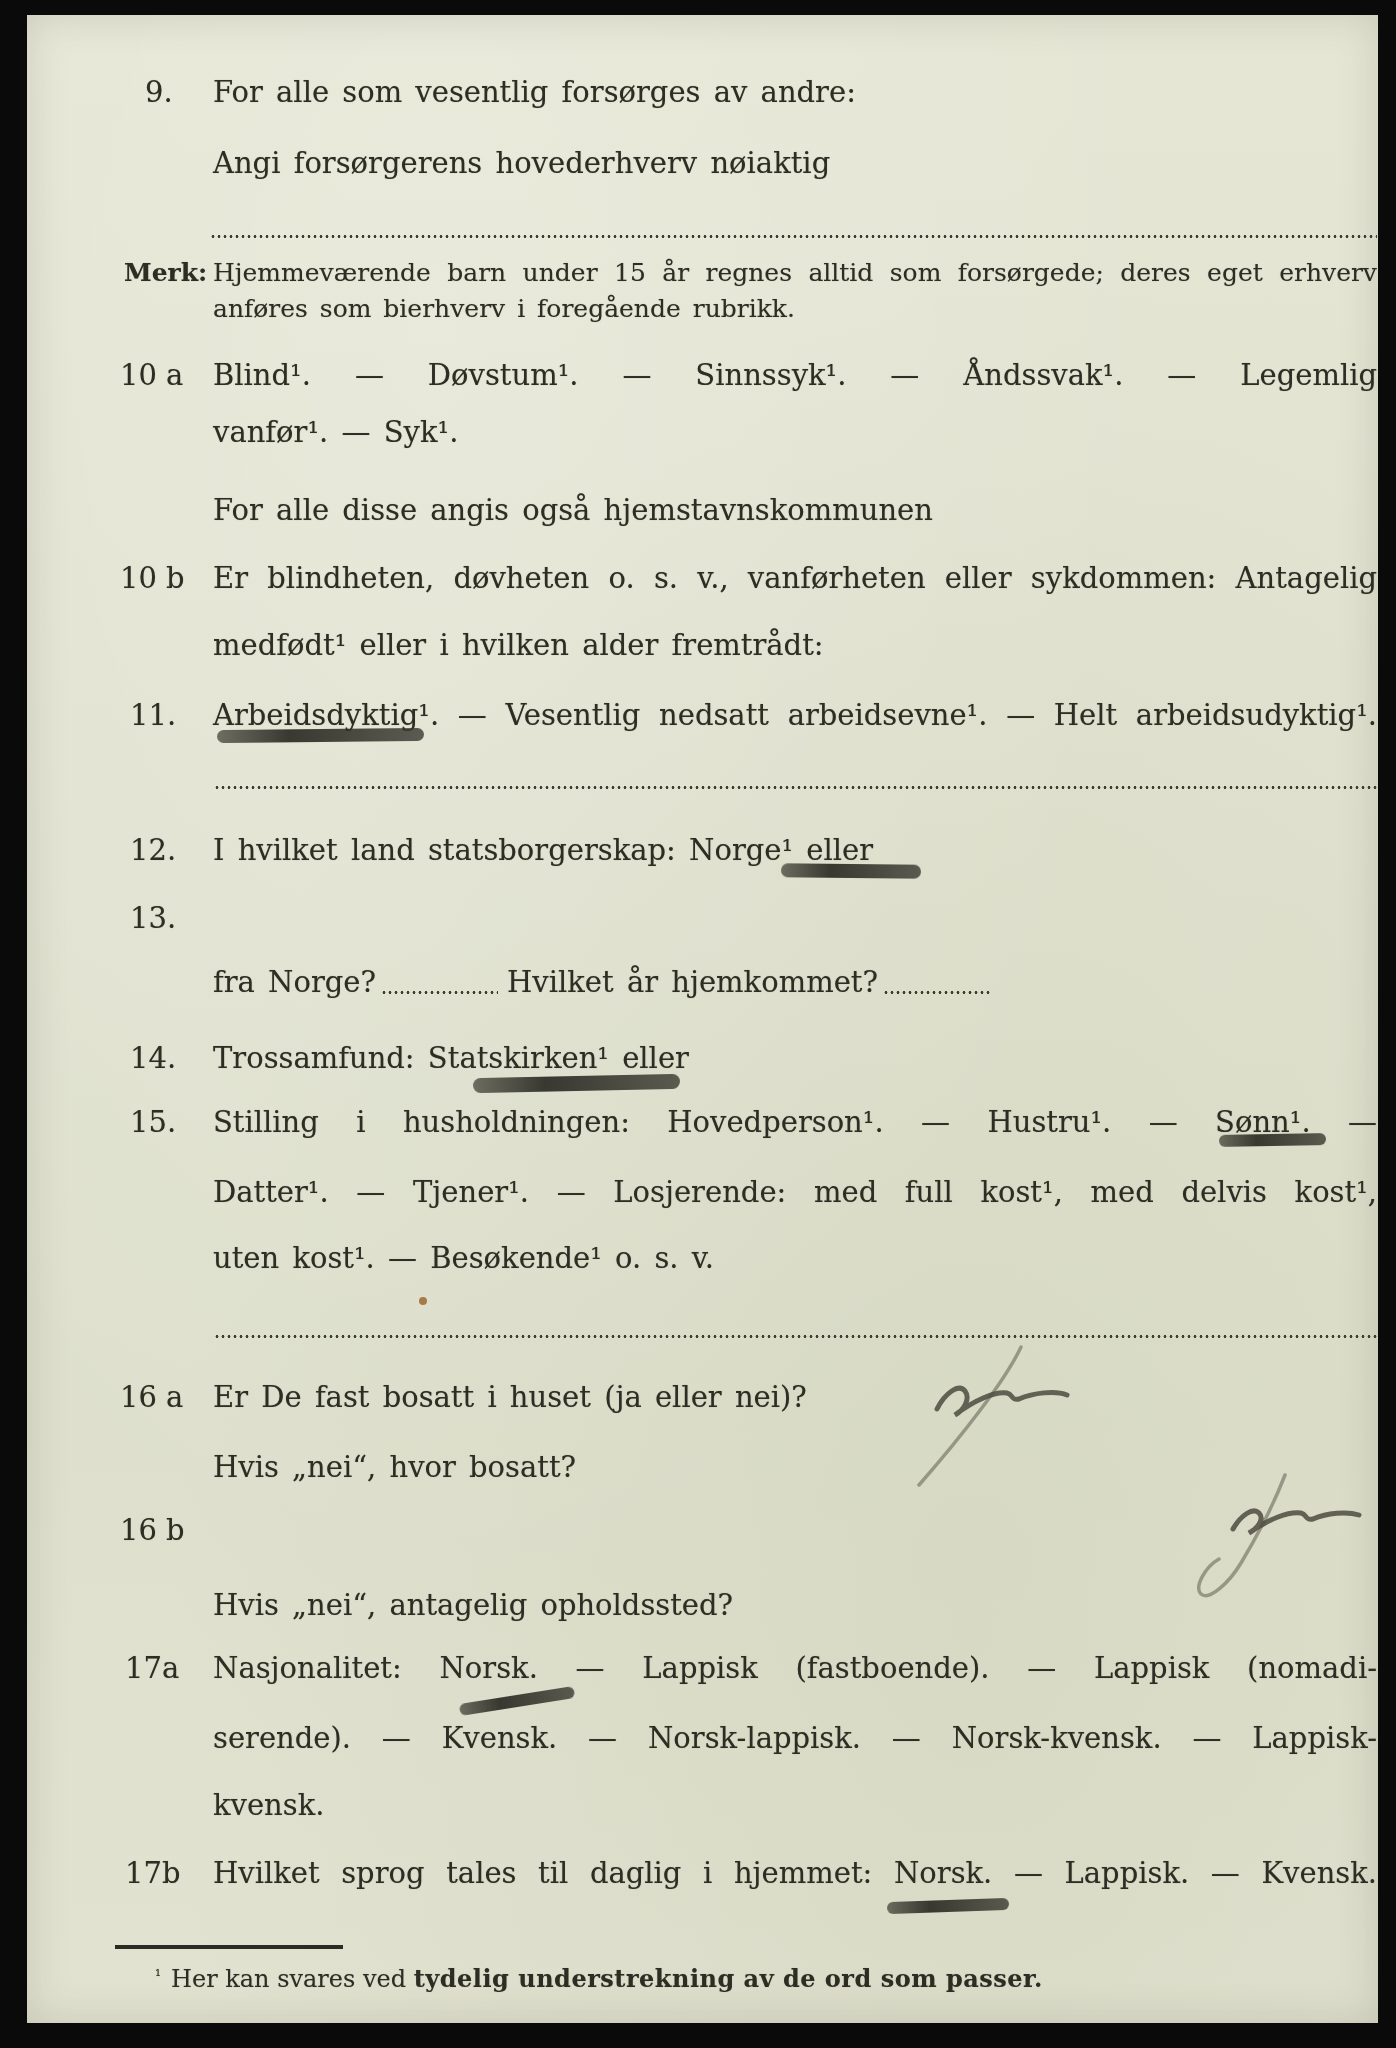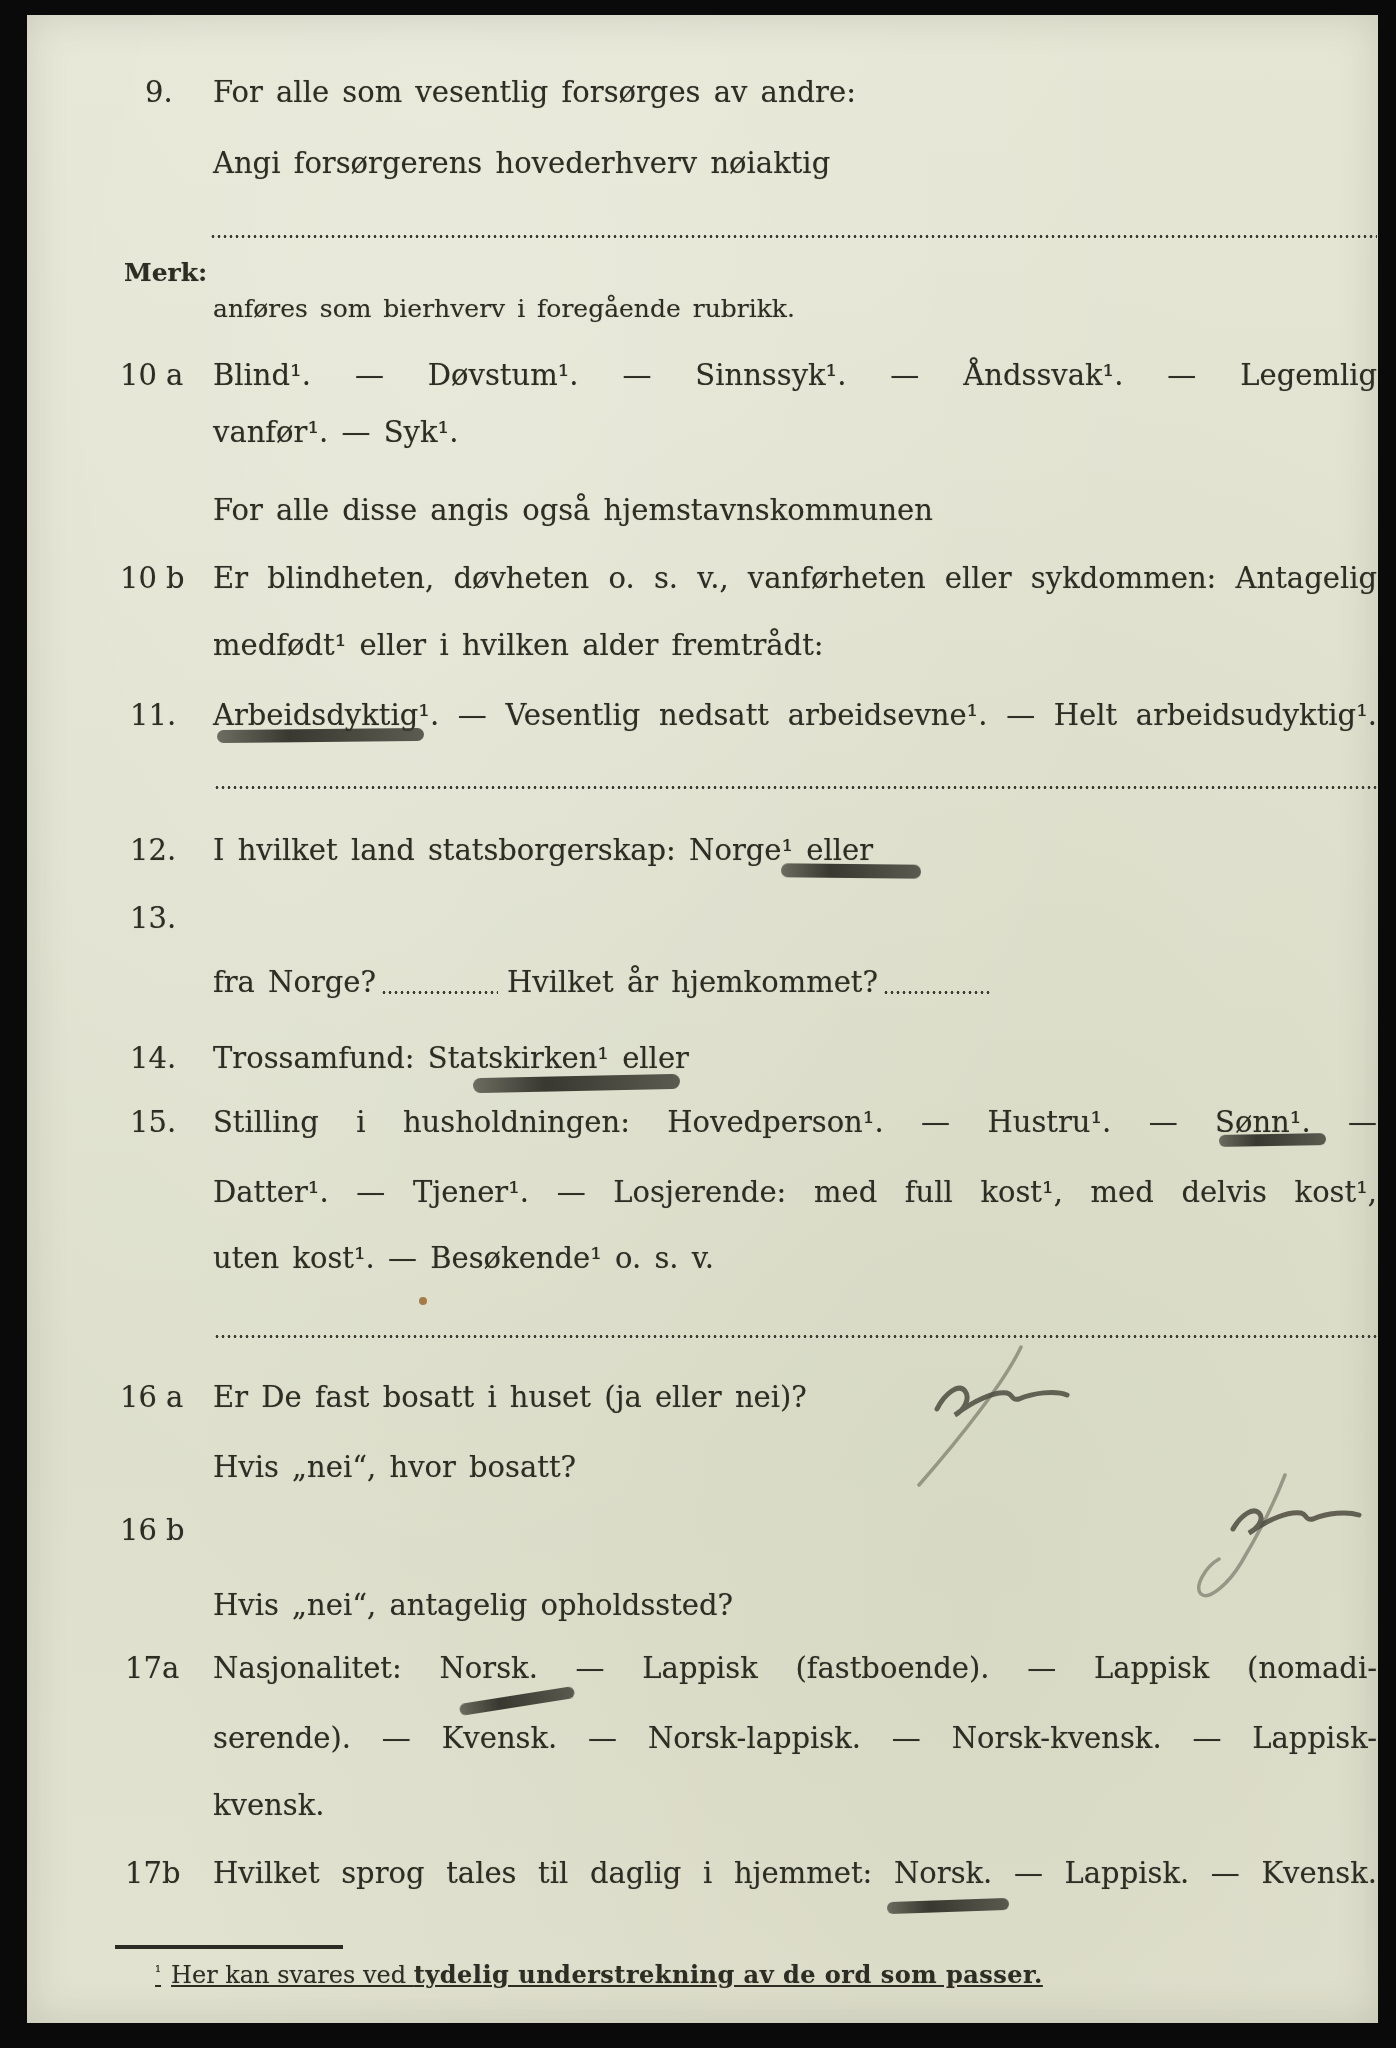--- a/index.html
+++ b/index.html
@@ -44,40 +44,41 @@
   }
   .pencil{
     position:absolute;border-radius:8px;
     background:linear-gradient(90deg, rgba(64,63,53,0.72), rgba(43,42,35,0.92) 35%, rgba(58,57,48,0.8));
     filter:blur(0.4px);
   }
   .hand{position:absolute;}
   .hand svg{display:block;}
   .speck{position:absolute;border-radius:50%;}
   .footrule{position:absolute;background:#2c2b24;}
-  .foot{position:absolute;font-size:24px;line-height:35px;color:#2e2d24;white-space:nowrap;
-        text-shadow:0 0 1px rgba(46,45,36,0.3);text-decoration:underline;}
+  .foot{position:absolute;font-size:24px;line-height:42px;color:#2e2d24;white-space:nowrap;
+        text-shadow:0 0 1px rgba(46,45,36,0.3);}
   .foot sup{font-size:15px;vertical-align:6px;margin-right:10px;}
   .foot b{font-weight:bold;letter-spacing:0.5px;}
   .bold{font-weight:bold;}
 </style>
 </head>
 <body>
 
 <div class="paper">
 
   <span class="qnum" style="left:118px;top:60px">9.</span>
   <div class="tline sp" style="top:60px">For alle som vesentlig forsørges av andre:</div>
   <div class="tline row" style="top:131px">
     <span class="sp">Angi forsørgerens hovederhverv nøiaktig</span>
     <span class="leader"></span>
   </div>
   <div class="dotline" style="left:184px;top:218px;width:1166px"></div>
 
   <span class="qnum small bold" style="left:97px;top:243px">Merk:</span>
+  <div class="tline small just" style="top:243px">Hjemmeværende barn under 15 år regnes alltid som forsørgede; deres eget erhverv</div>
   <div class="tline small sp" style="top:279px">anføres som bierhverv i foregående rubrikk.</div>
 
   <span class="qnum" style="left:93px;top:343px">10 a</span>
   <div class="tline just" style="top:343px">Blind¹. — Døvstum¹. — Sinnssyk¹. — Åndssvak¹. — Legemlig</div>
   <div class="tline row" style="top:400px;width:649px">
     <span class="sp">vanfør¹. — Syk¹.</span>
     <span class="leader"></span>
   </div>
   <div class="tline row" style="top:478px">
     <span class="sp">For alle disse angis også hjemstavnskommunen</span>

